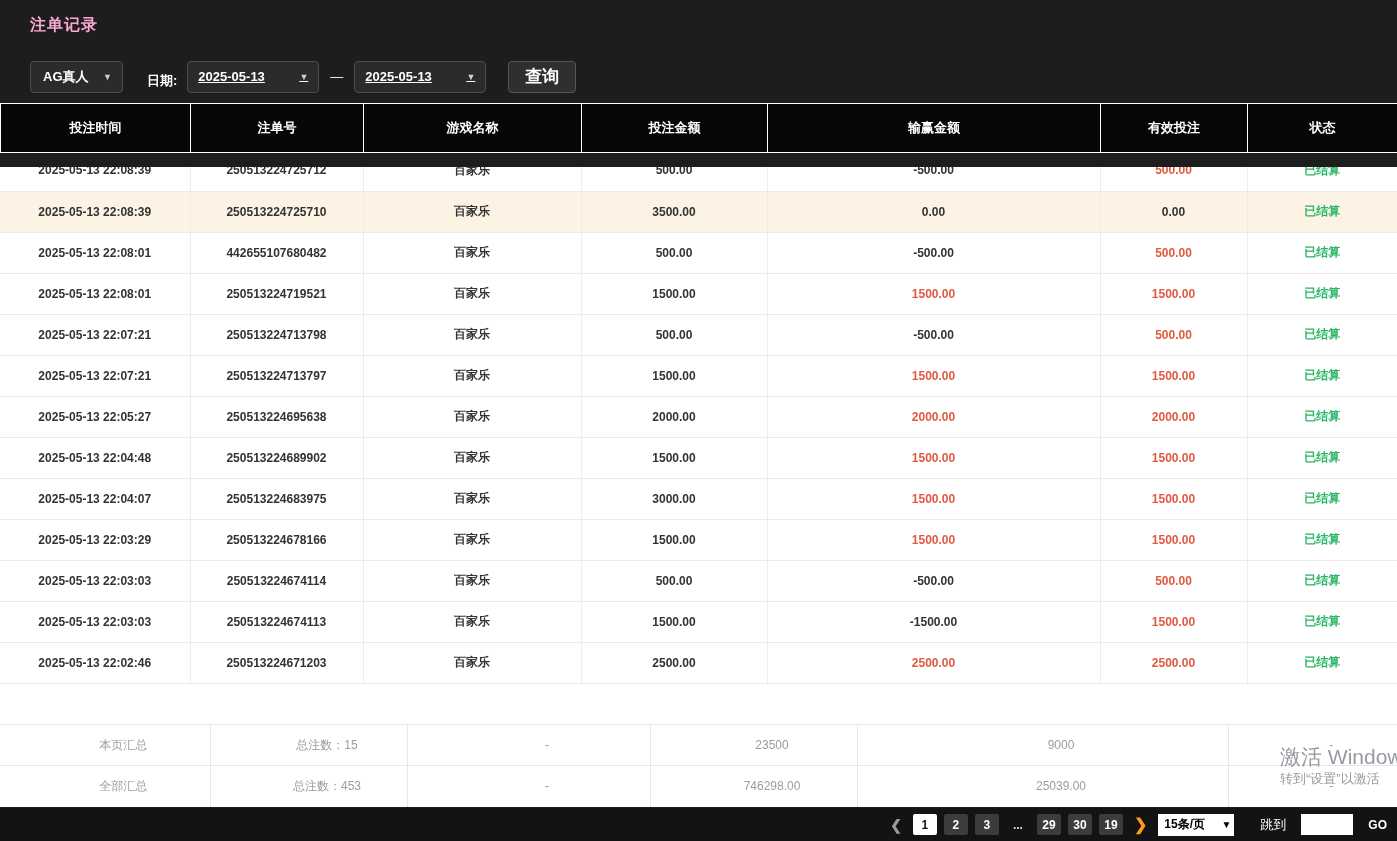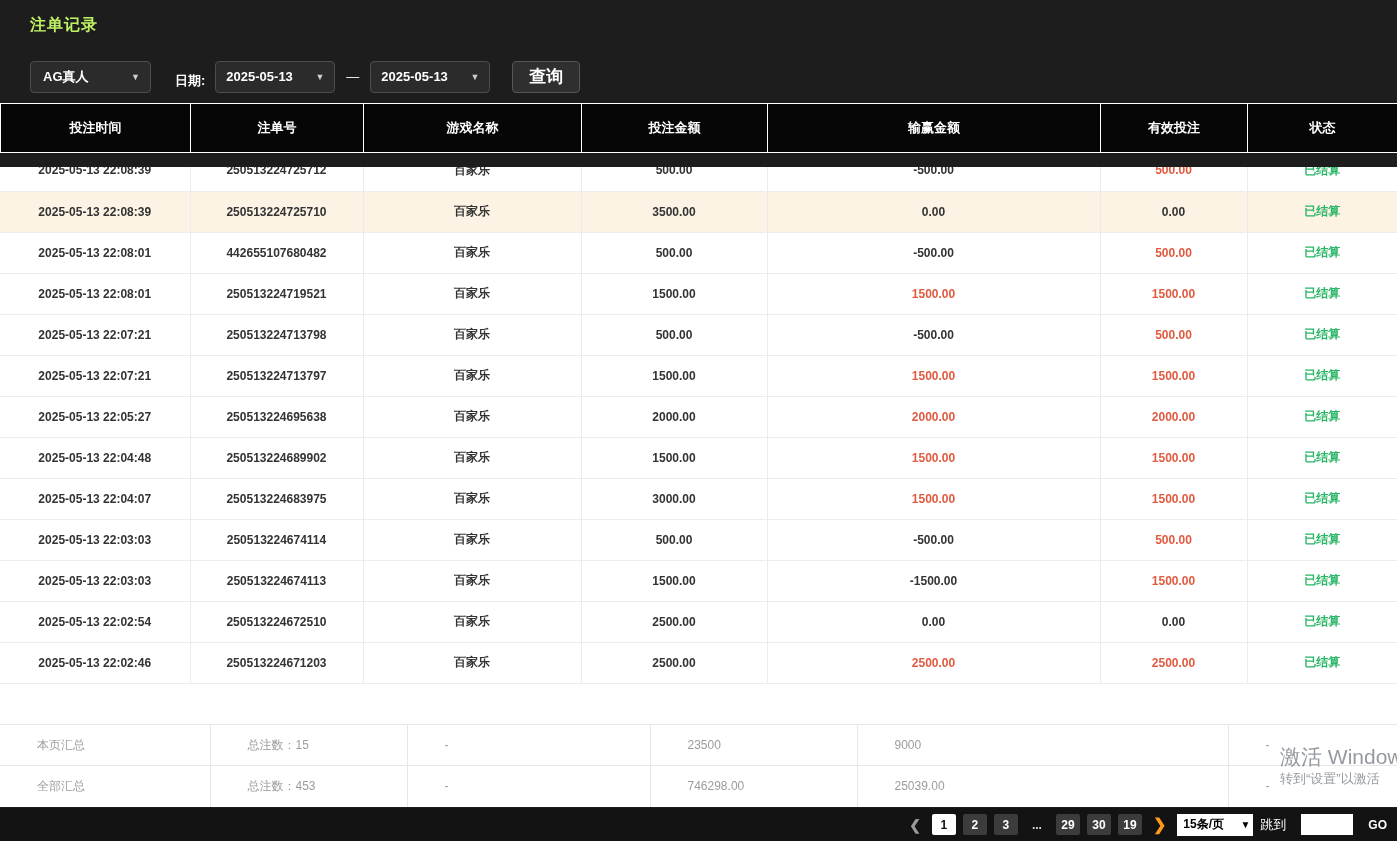--- a/index.html
+++ b/index.html
@@ -5,32 +5,32 @@
   * { margin:0; padding:0; box-sizing:border-box; }
   html,body { width:1397px; height:841px; overflow:hidden; }
   body {
     background:#1d1d1d;
     font-family:"Liberation Sans", sans-serif;
     display:flex; flex-direction:column;
     position:relative;
   }
   
   .titlebar { height:50px; display:flex; align-items:center; padding:0 30px; background:#1d1d1d; flex:0 0 auto; }
-  .page-title { color:#bef264; font-size:16px; font-weight:700; letter-spacing:1px; }
+  .page-title { color:#f9a8d4; font-size:16px; font-weight:700; letter-spacing:1px; }
 
   
   .filterbar { height:53px; display:flex; align-items:center; padding:0 30px; background:#1d1d1d; flex:0 0 auto; }
   .ctl {
     height:32px; background:#2b2b2b; border:1px solid #4d4d4d; border-radius:4px;
     color:#fff; font-size:13px; font-weight:700;
     display:flex; align-items:center; justify-content:space-between;
     padding:0 10px; cursor:pointer;
   }
-  .game-select { width:121px;padding-left:12px; }
-  .date-box { width:120px; }
+  .game-select { width:93px;padding-left:12px; }
+  .date-box { width:132px;text-decoration:underline; }
   .tri { font-size:9px; color:#cfcfcf; margin-left:8px; }
   .date-label { color:#fff; font-size:13px; font-weight:700; margin:8px 10px 0 24px; }
   .range-sep { color:#fff; font-size:13px; margin:0 11px; }
   .query-btn {
     height:32px; width:68px; margin-left:22px;
     background:#2f2f2f; border:1px solid #565656; border-radius:4px;
     color:#fff; font-size:17px; font-weight:700;
     display:flex; align-items:center; justify-content:center; cursor:pointer;
   }
 
@@ -47,21 +47,21 @@
     font-size:12px; font-weight:700; color:#333333;
     border-right:1px solid #ececec; border-bottom:1px solid #ececec;
   }
   .body-table td:last-child { border-right:none; }
   .body-table tr.hl td { background:#fcf3e5; }
   .body-table td.red { color:#e25a3f; }
   .body-table td.green { color:#2cb768; }
 
   
   .summary-table td {
-    height:41px; background:#ffffff; 
+    height:41px; background:#ffffff; text-align:center;
     font-size:12px; font-weight:500; color:#9c9c9c;
     border-right:1px solid #e7e7e7; border-top:1px solid #e7e7e7;padding-left:37px;
   }
   .summary-table td:last-child { border-right:none; }
 
   
   .spacer { flex:1 1 auto; background:#1d1d1d; }
   .pagination {
     height:33px; flex:0 0 auto; background:#131313;
     display:flex; align-items:center; justify-content:flex-end;
@@ -76,21 +76,21 @@
     display:flex; align-items:center; justify-content:center; cursor:pointer;
   }
   .pg.active { background:#ffffff; color:#111111; }
   .pg.ell { background:transparent; color:#dddddd; cursor:default; }
   .pagesize-select {
     width:76px; height:22px; background:#ffffff; color:#000;
     font-size:12px; font-weight:700; display:flex; align-items:center;
     justify-content:space-between; padding:0 3px 0 6px; cursor:pointer;
   }
   .pagesize-select .tri { color:#000; font-size:10px; margin-left:4px; }
-  .jump-label { color:#ffffff; font-size:13px; margin-left:0; }
+  .jump-label { color:#ffffff; font-size:13px; margin-left:19px; }
   .jump-input { width:52px; height:21px; border:none; background:#ffffff; margin-left:8px; font-size:12px; padding:0 4px; }
   .go-label { color:#ffffff; font-size:12px; font-weight:800; margin-left:8px; cursor:pointer; }
 
   
   .watermark {
     position:absolute; left:1280px; top:744px; z-index:5;
     color:rgba(122,129,136,0.8); pointer-events:none; white-space:nowrap;
   }
   .watermark .l1 { font-size:21px; line-height:26px; }
   .watermark .l2 { font-size:13px; line-height:18px; }
@@ -230,44 +230,44 @@
         <tr>
           <td>2025-05-13 22:04:07</td>
           <td>250513224683975</td>
           <td>百家乐</td>
           <td>3000.00</td>
           <td class="red">1500.00</td>
           <td class="red">1500.00</td>
           <td class="green">已结算</td>
         </tr>
         <tr>
+          <td>2025-05-13 22:03:29</td>
+          <td>250513224678166</td>
+          <td>百家乐</td>
+          <td>1500.00</td>
+          <td class="red">1500.00</td>
+          <td class="red">1500.00</td>
+          <td class="green">已结算</td>
+        </tr>
+        <tr>
           <td>2025-05-13 22:03:03</td>
           <td>250513224674114</td>
           <td>百家乐</td>
           <td>500.00</td>
           <td>-500.00</td>
           <td class="red">500.00</td>
           <td class="green">已结算</td>
         </tr>
         <tr>
           <td>2025-05-13 22:03:03</td>
           <td>250513224674113</td>
           <td>百家乐</td>
           <td>1500.00</td>
           <td>-1500.00</td>
           <td class="red">1500.00</td>
-          <td class="green">已结算</td>
-        </tr>
-        <tr>
-          <td>2025-05-13 22:02:54</td>
-          <td>250513224672510</td>
-          <td>百家乐</td>
-          <td>2500.00</td>
-          <td>0.00</td>
-          <td>0.00</td>
           <td class="green">已结算</td>
         </tr>
         <tr>
           <td>2025-05-13 22:02:46</td>
           <td>250513224671203</td>
           <td>百家乐</td>
           <td>2500.00</td>
           <td class="red">2500.00</td>
           <td class="red">2500.00</td>
           <td class="green">已结算</td>

